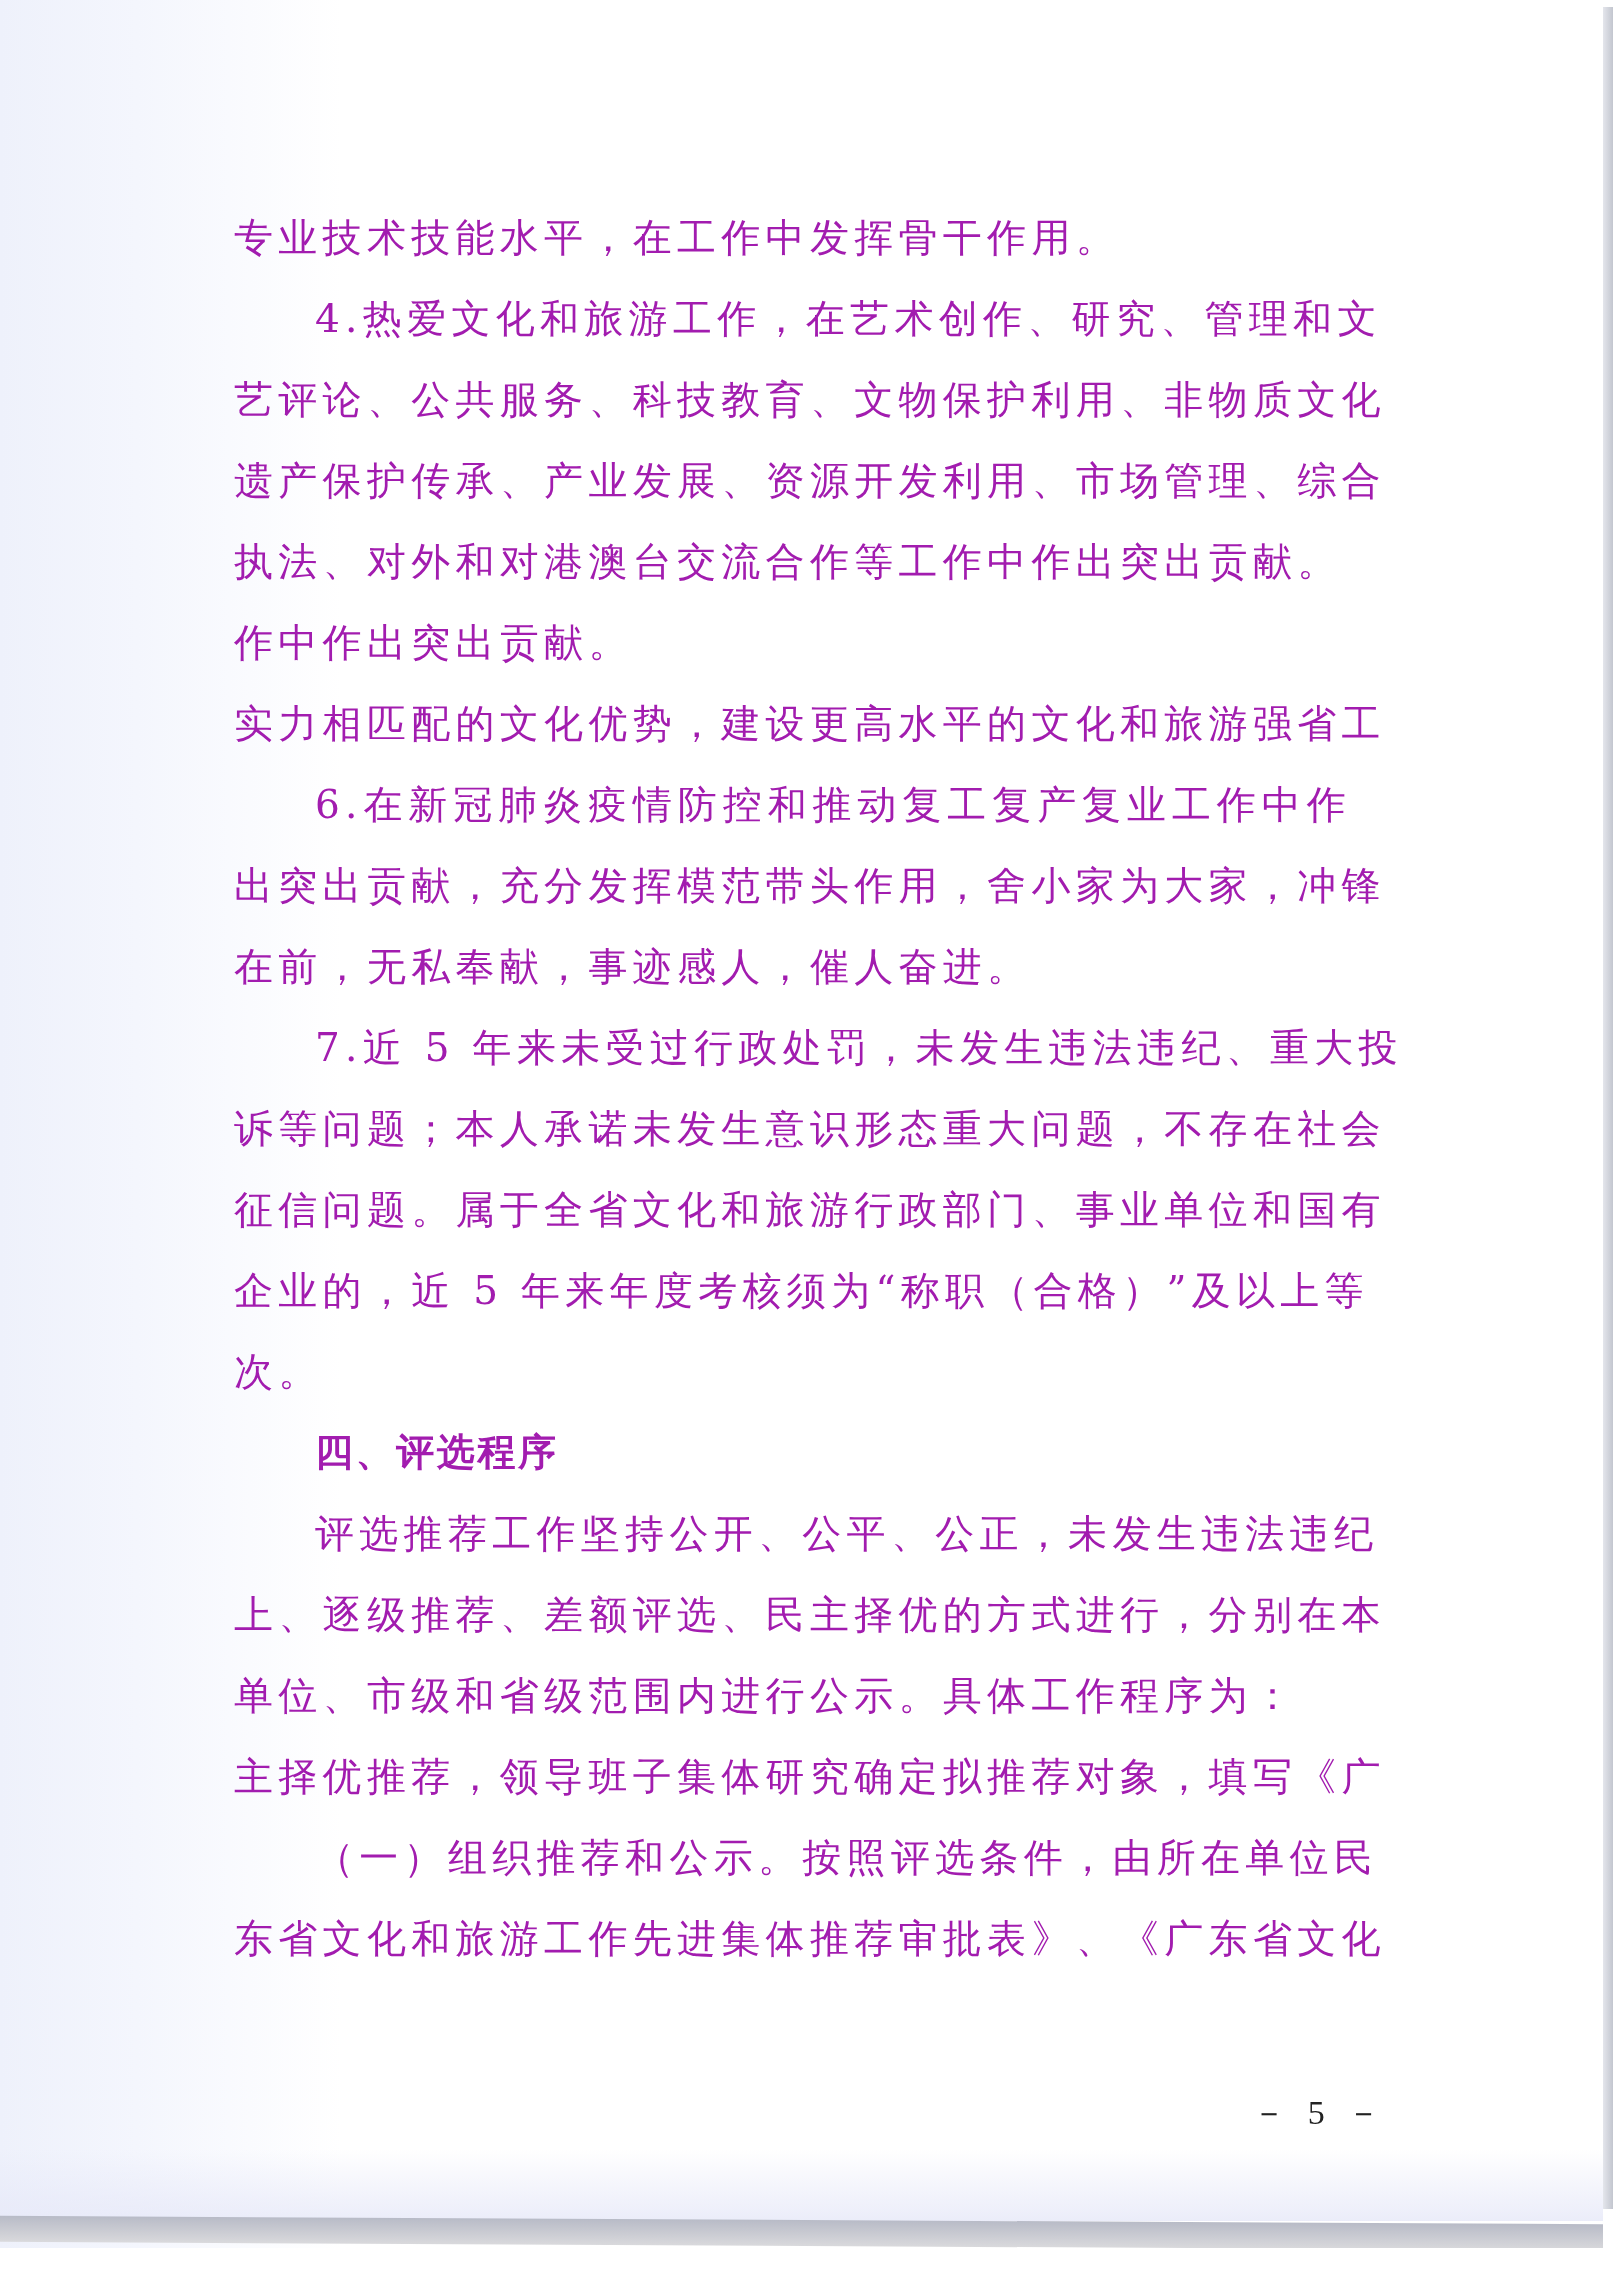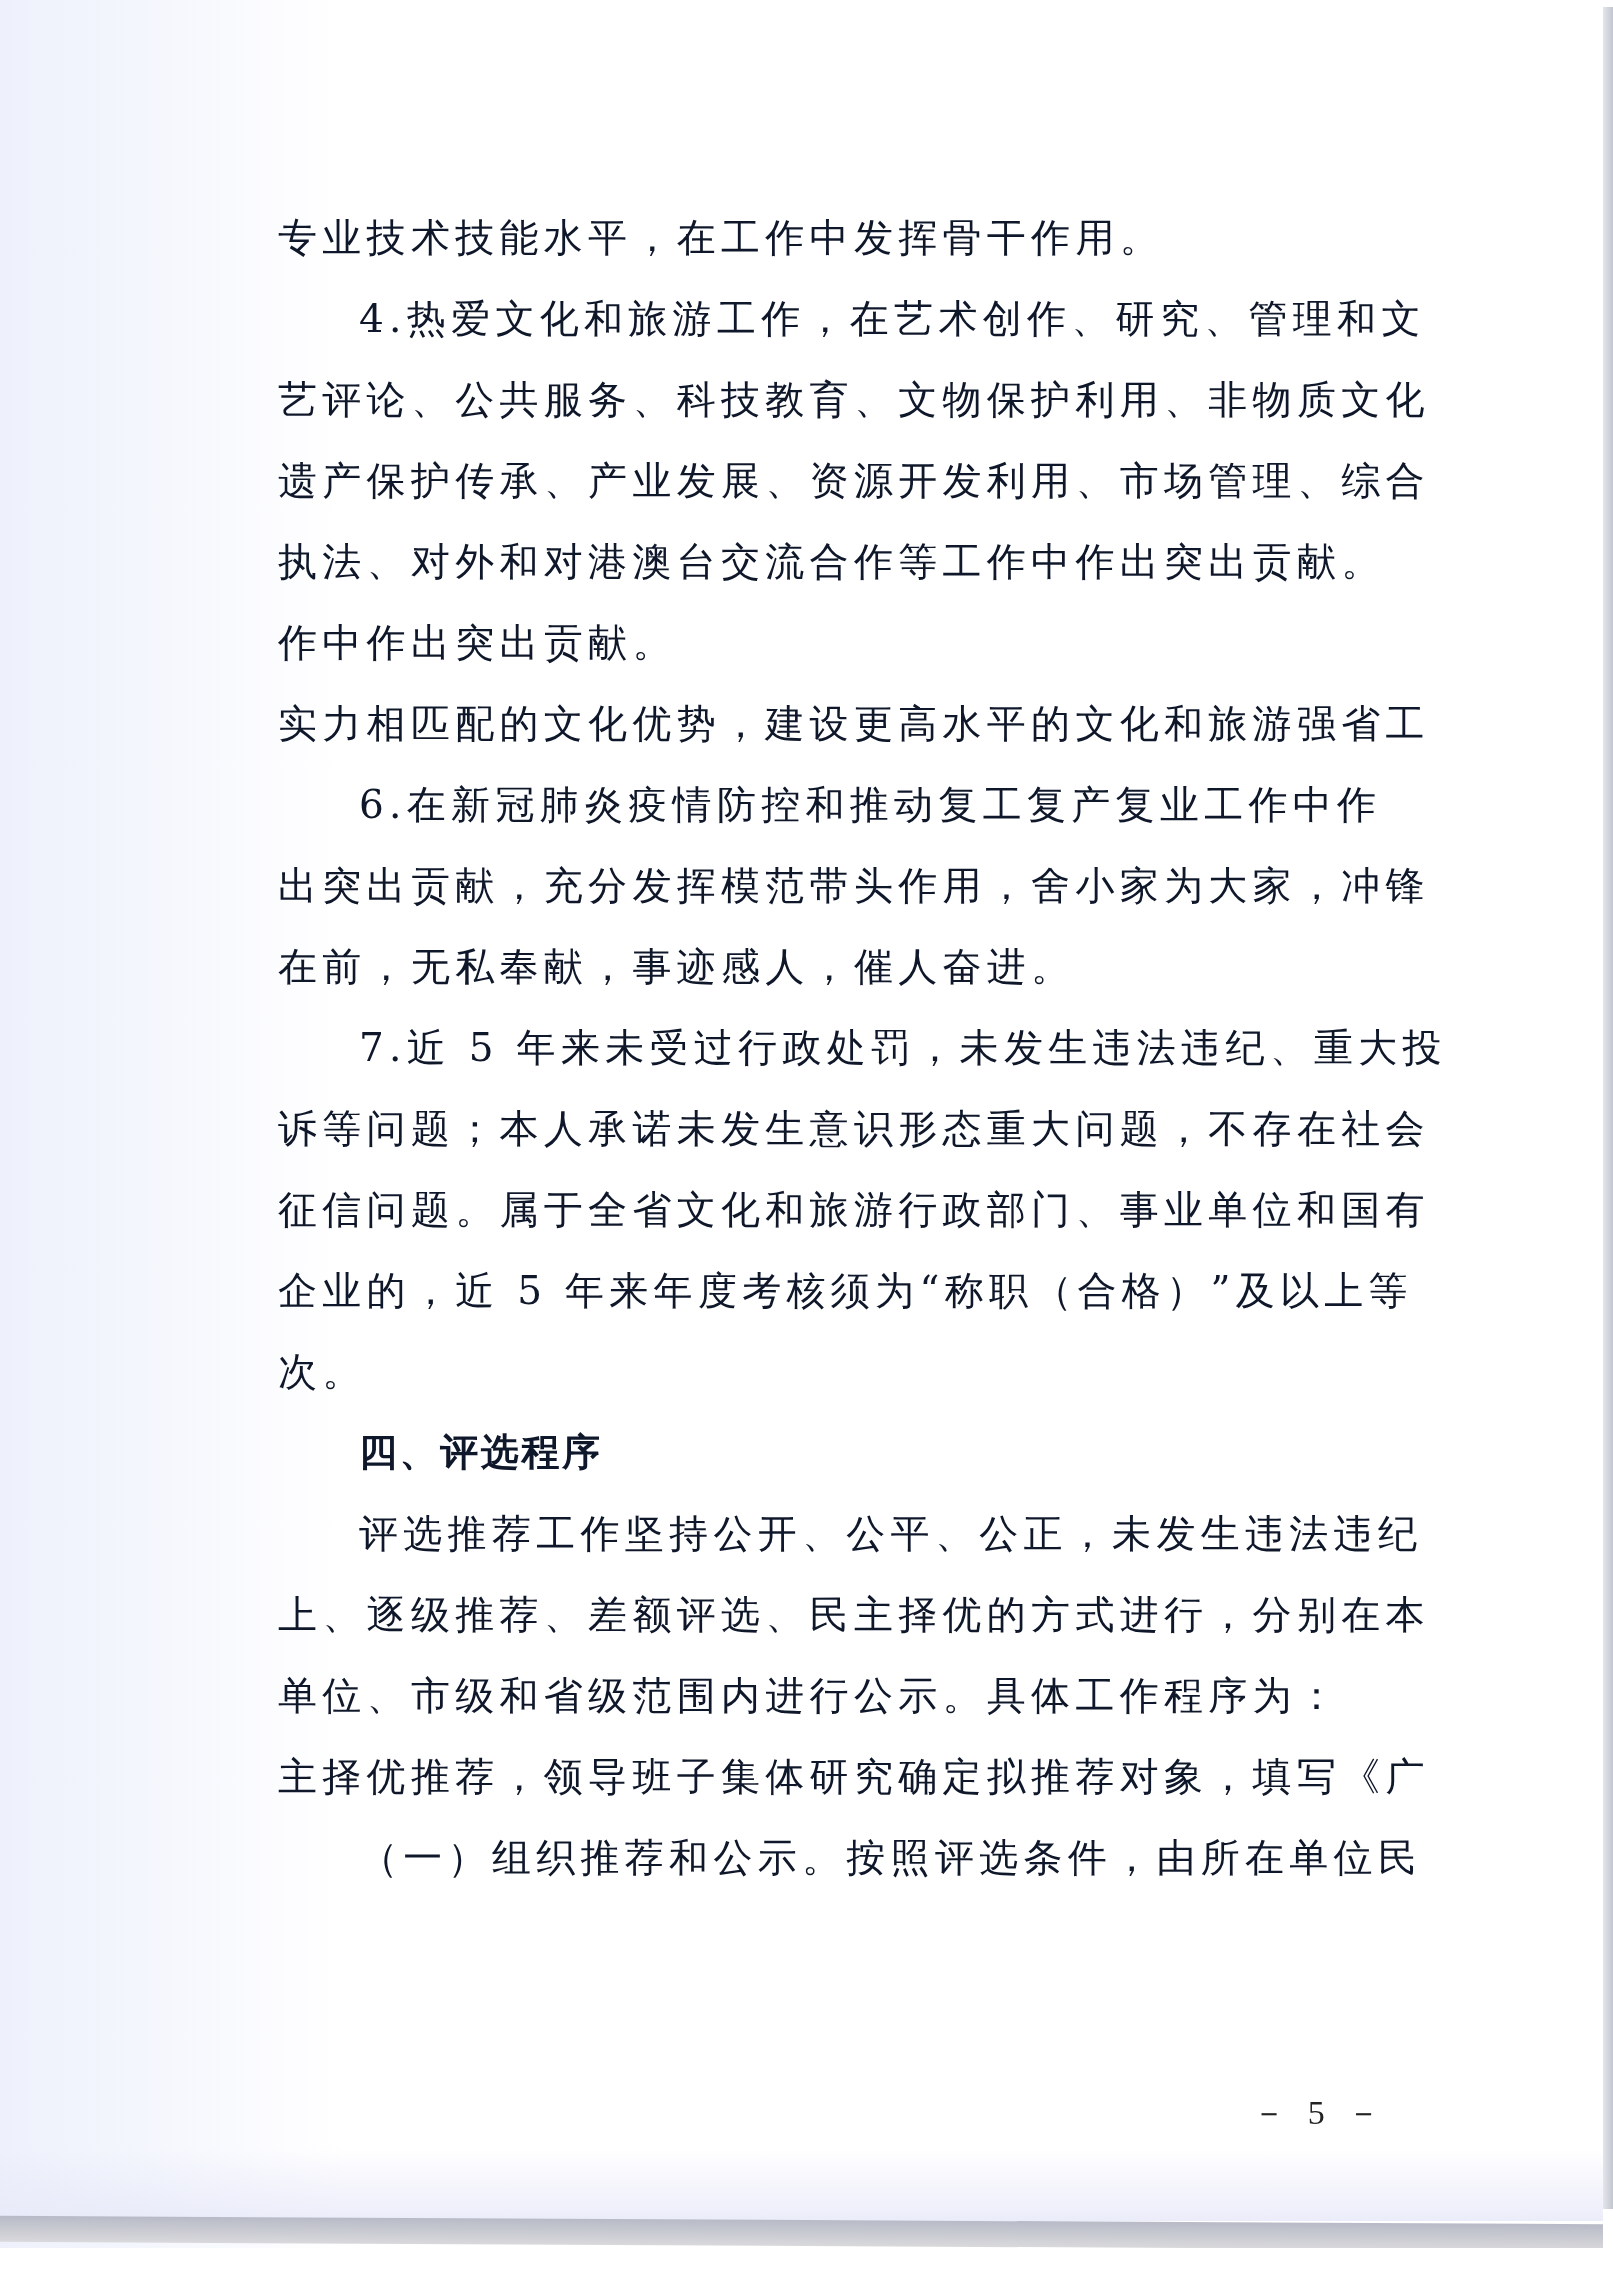--- a/index.html
+++ b/index.html
@@ -26,22 +26,22 @@
     background:linear-gradient(to bottom, rgba(255,255,255,0), rgba(230,232,248,0.8));
   }
   .below {
     position:absolute; left:0; top:2248px; width:1613px; height:48px; background:#ffffff;
   }
   .page {
     position:absolute; left:234px; top:197px; width:1117px;
   }
   .line {
     font-size:39px; line-height:81px; height:81px;
-    color:#0f172a; letter-spacing:5.3px; white-space:nowrap;
-    text-align:justify; text-align-last:justify;margin-left:44px;
+    color:#a21caf; letter-spacing:5.3px; white-space:nowrap;
+    text-align:justify; text-align-last:justify;
   }
   .line.last { text-align-last:left; }
   .indent { padding-left:81px; }
   .heading {
     font-family: Liberation Serif, serif;
     font-weight:bold; font-size:38px; letter-spacing:2.6px; text-align-last:left;
   }
   .page-number {
     position:absolute; left:1252px; top:2090px;
     font-family:"Liberation Serif", serif; font-size:34px; color:#222;
@@ -93,17 +93,18 @@
 
   <div>
     <div class="line indent">评选推荐工作坚持公开、公平、公正，未发生违法违纪</div>
     <div class="line">上、逐级推荐、差额评选、民主择优的方式进行，分别在本</div>
     <div class="line last">单位、市级和省级范围内进行公示。具体工作程序为：</div>
   </div>
 
   <div>
     <div class="line">主择优推荐，领导班子集体研究确定拟推荐对象，填写《广</div>
     <div class="line indent">（一）组织推荐和公示。按照评选条件，由所在单位民</div>
+    <div class="line">东省文化和旅游工作先进集体推荐审批表》、《广东省文化</div>
   </div>
 </div>
 
 <div class="page-number">－ 5 －</div>
 
 
 </body></html>

